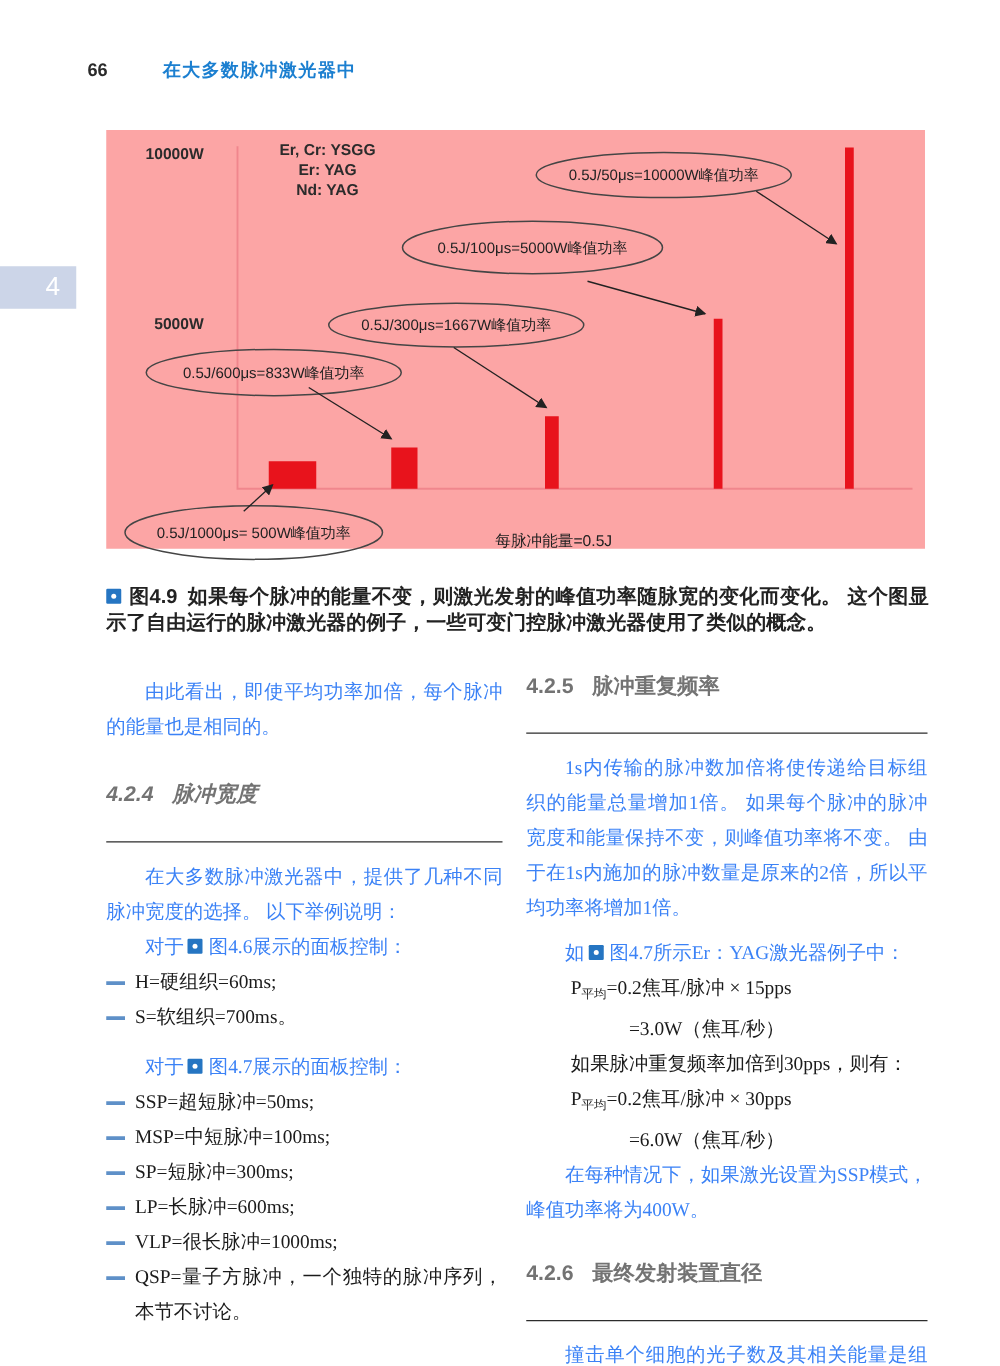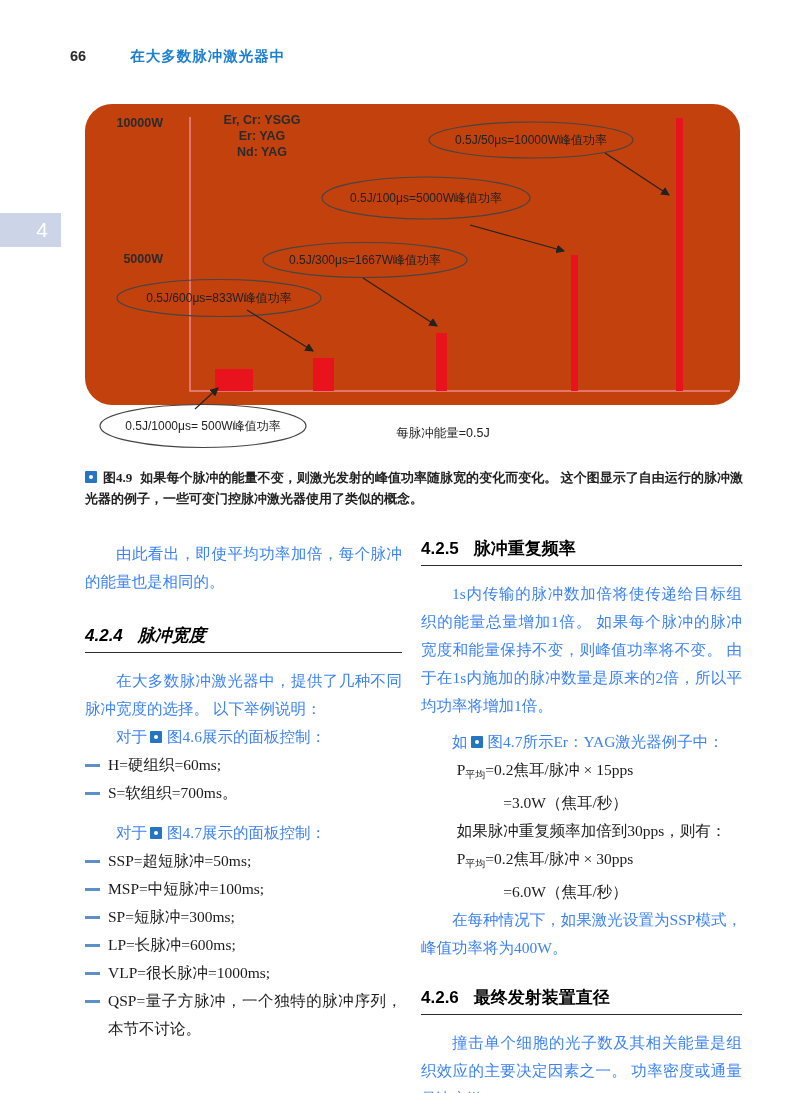--- a/index.html
+++ b/index.html
@@ -10,47 +10,47 @@
   .page-header { position:absolute; top:47px; left:70px; font-family:"Liberation Sans","DejaVu Sans",sans-serif; font-size:14.5px; font-weight:bold; }
   .page-num { color:#2a2a2a;text-align:center; }
   .book-title { color:#1b7fd0; margin-left:40px; letter-spacing:1px; }
 
   
   .chapter-tab { position:absolute; left:0; top:213px; width:61px; height:34px; background:#ccd5e8;
     color:#ffffff; font-family:"Liberation Sans","DejaVu Sans",sans-serif; font-size:21px;
     display:flex; align-items:center; justify-content:flex-end; padding-right:13px; }
 
   
-  .figure-area { position:absolute; left:85px; top:104px; width:655px; height:301px; background:#c2410c;border-radius:27px; }
+  .figure-area { position:absolute; left:85px; top:104px; width:655px; height:335px; background:#fca5a5; }
   .figure-area svg { display:block; }
   .c-label { font-family:"Liberation Sans","DejaVu Sans",sans-serif; font-size:12.5px; fill:#2b2b2b; font-weight:600; }
   .c-callout { font-family:"Liberation Sans","DejaVu Sans",sans-serif; font-size:12px; fill:#222222; }
   .c-note { font-family:"Liberation Sans","DejaVu Sans",sans-serif; font-size:12.5px; fill:#222222; }
 
   
   .figure-caption { position:absolute; left:85px; top:467px; width:658px;
-    font-family:Liberation Serif, serif; font-size:13px; line-height:21px;
+    font-family:Liberation Sans, sans-serif; font-size:16px; line-height:21px;
     font-weight:600; color:#222; text-align:justify; }
   .cap-label { margin-right:8px; }
 
   
   .fig-icon { display:inline-block; width:12px; height:12px; background:#2575c2; border-radius:1px;
     vertical-align:-1px; margin:0 5px 0 3px; position:relative; }
   .fig-icon::after { content:""; position:absolute; left:4px; top:4px; width:4px; height:4px; background:#fff; border-radius:50%; }
   .cap-icon { margin:0 6px 0 0; vertical-align:-1px; }
 
   
   .col-left  { position:absolute; left:85px;  top:540px; width:317px; }
   .col-right { position:absolute; left:421px; top:537px; width:321px; }
 
   .para { font-size:15.5px; line-height:28px; text-align:justify; color:#3b82f6; }
   .ti { text-indent:2em; }
 
   .sec-h { font-family:"Liberation Sans","DejaVu Sans",sans-serif; font-size:17px; font-weight:bold;
-    color:#000000; border-bottom:1.5px solid #2c2c2c; padding-bottom:5px; }
+    color:#737373; border-bottom:1.5px solid #2c2c2c; padding-bottom:26px; }
   .sec-h .num { margin-right:15px; }
 
   .blist { list-style:none; }
   .blist li { position:relative; padding-left:23px; font-size:15.5px; line-height:28px; text-align:justify; }
   .blist .dash { position:absolute; left:0; top:13px; width:15px; height:3px; background:#5e90c8; }
 
   .fline { font-size:15.5px; line-height:28px; }
   .fline sub { font-size:10px; vertical-align:-3px;text-align:right; }
   .ind-p  { padding-left:2.3em; }
   .ind-eq { padding-left:5.3em; }

